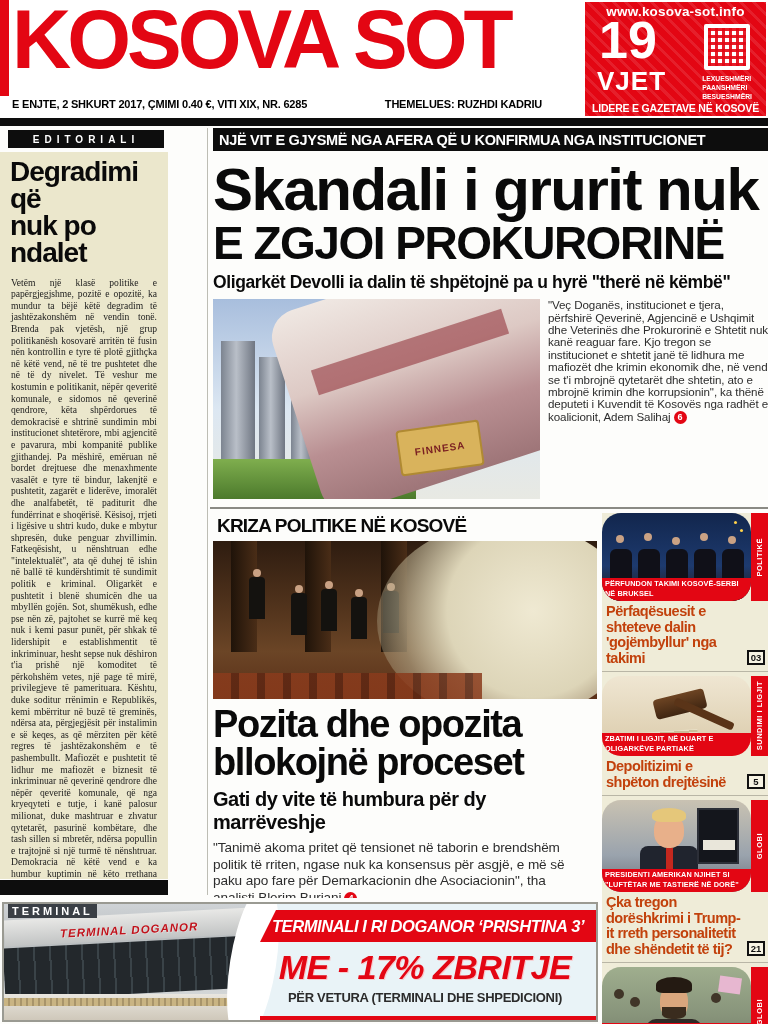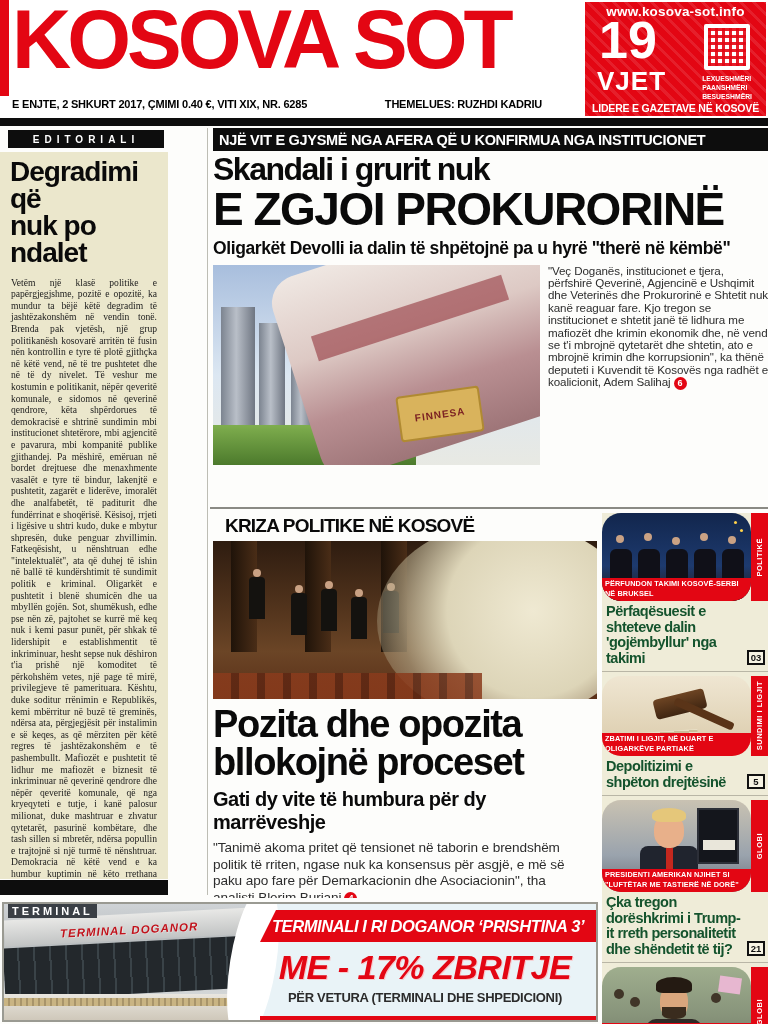--- a/index.html
+++ b/index.html
@@ -32,41 +32,41 @@
   .ed-inner { position:absolute; left:0; top:24px; right:4px; bottom:16px; background:#ebe7cc; overflow:hidden; }
   .ed-title { padding:6px 10px 4px 10px; font-size:28px; line-height:0.97; font-weight:800; letter-spacing:-1px; color:#0a0a0a; }
   .ed-body { padding:6px 11px; font-family:"Liberation Serif", serif; font-size:9.6px; line-height:11.6px; text-align:justify; color:#1c1c1c; }
   .ed-bottom-bar { position:absolute; left:0; bottom:0; right:4px; height:15px; background:#0d0d0d; }
   .v-rule { position:absolute; left:207px; top:128px; width:1px; height:767px; background:#bdbdb4; }
 
   
   .lead { position:absolute; left:213px; top:128px; width:555px; height:377px; }
   .kicker { height:23px; background:#0d0d0d; color:#fff; display:flex; align-items:center; padding-left:6px;
             font-size:14.5px; font-weight:800; letter-spacing:-0.3px; white-space:nowrap; }
-  .hl1 { font-size:32px; font-weight:800; letter-spacing:-1.5px; line-height:1.02; margin-top:2px; color:#0a0a0a; }
+  .hl1 { font-size:60px; font-weight:800; letter-spacing:-1.5px; line-height:1.02; margin-top:8px; color:#0a0a0a; }
   .hl2 { font-size:46px; font-weight:800; letter-spacing:-1.5px; line-height:1.02; color:#0a0a0a; }
   .lead-sub { font-size:17.5px; font-weight:800; letter-spacing:-0.4px; margin-top:5px; color:#0a0a0a; }
   .lead-row { display:flex; margin-top:6px; }
   .main-photo { position:relative; width:327px; height:200px; overflow:hidden; background:linear-gradient(#a8bedd 0%, #dce7f2 55%, #e8e9e3 100%); flex:none; }
   .silo { position:absolute; background:linear-gradient(90deg,#7c8490,#b9bfc8 45%,#6f7682); }
   .grass { position:absolute; left:0; bottom:0; width:62%; height:20%; background:linear-gradient(#7fae4e,#4c7a2c); }
   .sack { position:absolute; right:-40px; top:-30px; width:290px; height:210px; transform:rotate(-18deg);
           background:linear-gradient(180deg,#efe7e2 0%,#ddc9c4 40%,#b98f92 70%,#9e7578 100%); border-radius:28px; }
   .sack-band { position:absolute; right:30px; top:40px; width:200px; height:26px; transform:rotate(-18deg); background:rgba(140,40,50,0.55); }
   .finnesa { position:absolute; right:58px; bottom:28px; width:84px; height:46px; background:#d9b35c; border:2px solid #b08a32; border-radius:4px;
              transform:rotate(-8deg); display:flex; align-items:center; justify-content:center;
              font-size:10px; font-weight:bold; color:#7a1f22; letter-spacing:1px; }
   .quote-col { width:220px; margin-left:8px; font-size:11.6px; line-height:12.4px; color:#2d2d2d; letter-spacing:-0.1px; }
   .refnum { display:inline-flex; width:13px; height:13px; border-radius:50%; background:#e30613; color:#fff;
             font-size:9px; font-weight:bold; align-items:center; justify-content:center; vertical-align:middle; margin-left:3px; }
   .h-rule { position:absolute; left:210px; top:507px; width:558px; height:2px; background:#8a8a84; }
 
   
   .mid { position:absolute; left:213px; top:513px; width:384px; height:385px; overflow:hidden; }
-  .mid-label { font-size:19px; font-weight:800; letter-spacing:-0.8px; color:#0a0a0a; margin:2px 0 4px 12px; }
+  .mid-label { font-size:19px; font-weight:800; letter-spacing:-0.8px; color:#0a0a0a; margin:2px 0 4px 4px; }
   .parl-photo { position:relative; width:384px; height:158px; overflow:hidden;
                 background:linear-gradient(180deg,#2e1c10 0%, #54351d 45%, #6b4526 70%, #5a2f18 100%); }
   .wood { position:absolute; top:0; width:26px; height:70%; background:linear-gradient(90deg,#1f1309,#4a2d17); }
   .figure { position:absolute; width:16px; height:42px; background:#14120f; border-radius:4px 4px 0 0; }
   .head { position:absolute; width:8px; height:8px; border-radius:50%; background:#caa284; }
   .smoke { position:absolute; right:-40px; top:-20px; width:260px; height:200px; border-radius:50%;
            background:radial-gradient(circle at 60% 45%, #efe9d2 0%, #ddd5b8 45%, rgba(180,170,140,0.6) 70%, rgba(120,110,90,0) 100%); }
   .seats { position:absolute; left:0; bottom:0; width:70%; height:26px;
            background:repeating-linear-gradient(90deg,#8a3b1c 0 18px, #5f2713 18px 26px); opacity:0.85; }
   .hl3 { font-size:38px; font-weight:800; letter-spacing:-1.4px; line-height:0.99; margin-top:7px; color:#0a0a0a; }
@@ -76,21 +76,21 @@
   
   .sidebar { position:absolute; left:602px; top:513px; width:166px; height:511px; background:#efecd8; overflow:hidden; }
   .sb-item { position:relative; }
   .sb-photorow { position:relative; display:flex; }
   .sb-photo { position:relative; flex:1; overflow:hidden;border-radius:19px; }
   .sb-tab { width:17px; background:#e30613; display:flex; align-items:center; justify-content:center; flex:none; }
   .sb-tab span { writing-mode:vertical-rl; transform:rotate(180deg); color:#fff; font-size:7.5px; font-weight:bold; letter-spacing:0.5px; white-space:nowrap; }
   .sb-label { position:absolute; left:0; right:0; bottom:0; background:#e30613; color:#fff; font-size:7.3px; font-weight:bold;
               line-height:1.45; padding:1px 3px; letter-spacing:0.1px; }
   .sb-headrow { display:flex; padding:3px 2px 2px 4px; }
-  .sb-headrow h3 { flex:1; font-size:14.5px; line-height:15.5px; font-weight:800; letter-spacing:-0.5px; color:#14532d; }
+  .sb-headrow h3 { flex:1; font-size:14.5px; line-height:15.5px; font-weight:800; letter-spacing:-0.5px; color:#c2410c; }
   .page-box { align-self:flex-end; width:18px; height:15px; border:2px solid #111; background:#f7f4e4; color:#111;
               font-size:9.5px; font-weight:800; display:flex; align-items:center; justify-content:center; flex:none; margin:0 1px 1px 2px; }
   .sb-div { height:1px; background:#b9b6a6; margin:3px 0 4px 0; }
   .ph-politics { background:linear-gradient(180deg,#12264d 0%, #1d3a6e 60%, #27190f 100%); }
   .suit { position:absolute; bottom:0; width:22px; height:52px; background:#101018; border-radius:6px 6px 0 0; }
   .star { position:absolute; width:3px; height:3px; background:#ffd24a; border-radius:50%; }
   .ph-gavel { background:linear-gradient(180deg,#efe6d2,#d9c9a8); }
   .gavel-head { position:absolute; left:52px; top:18px; width:52px; height:20px; background:linear-gradient(#6d4423,#3f2511); border-radius:4px; transform:rotate(-14deg); }
   .gavel-handle { position:absolute; left:70px; top:34px; width:64px; height:8px; background:#5a3418; transform:rotate(24deg); border-radius:3px; }
   .gavel-book { position:absolute; left:6px; bottom:8px; width:90px; height:16px; background:repeating-linear-gradient(0deg,#e8dfc6 0 3px,#cbbd99 3px 5px); transform:rotate(-4deg); }

